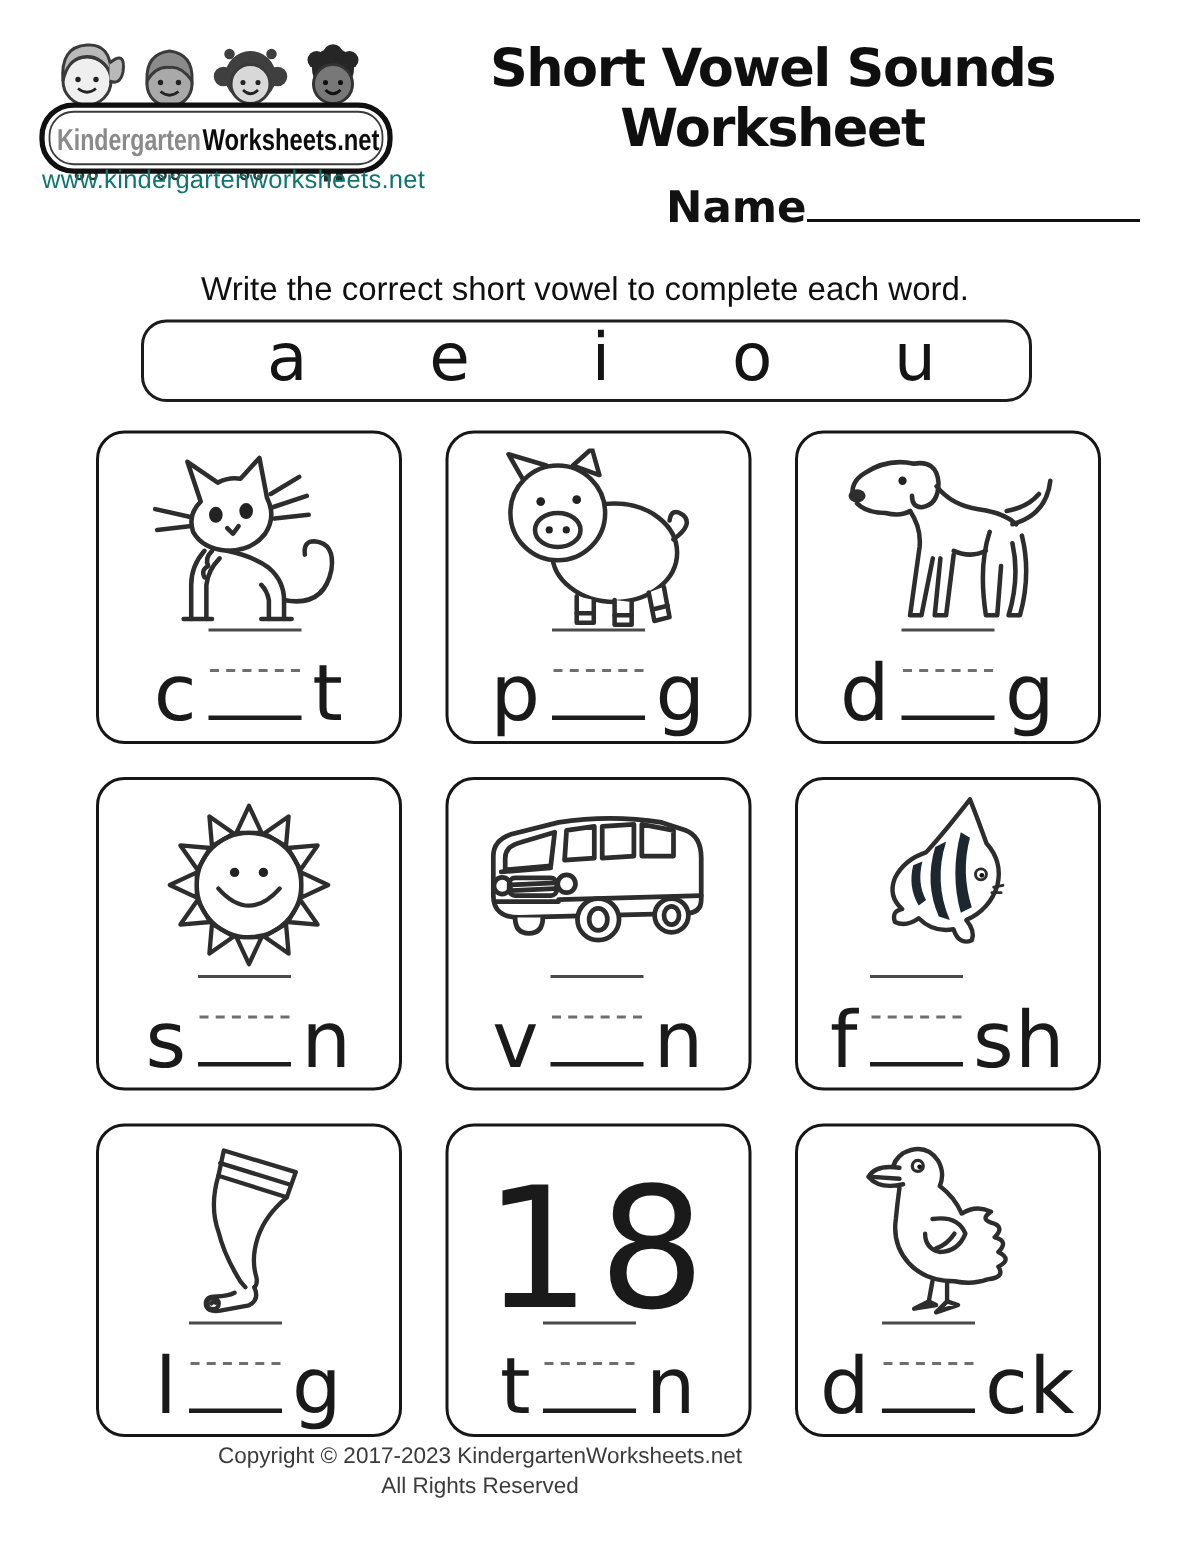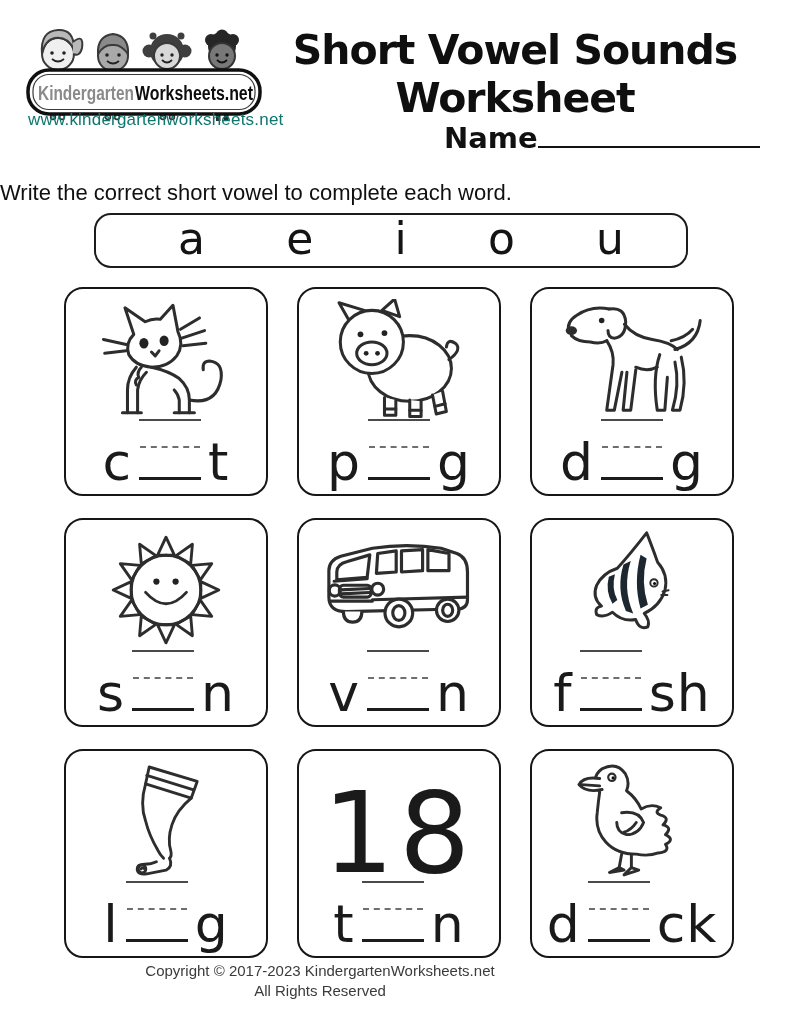--- a/index.html
+++ b/index.html
@@ -11,37 +11,37 @@
   
   .logo-wrap { position:absolute; left:20px; top:18px; width:245px;text-align:right; }
   .site-url {
     position:absolute; left:28px; top:110px; font-size:17px; color:#0f766e;
     font-family:"Liberation Sans", sans-serif; letter-spacing:0.2px;
   }
 
   
   .title {
     position:absolute; left:255px; top:26px; width:520px; text-align:center;
-    font-family:"DejaVu Sans", sans-serif; font-size:41px; font-weight:700;
+    font-family:"DejaVu Sans", sans-serif; font-size:35px; font-weight:700;
     color:#0f0f0f; letter-spacing:-1px;
   }
   .name-row {
     position:absolute; left:444px; top:116px; display:flex; align-items:baseline;font-weight:bold;
   }
   .name-label {
     font-family:"DejaVu Sans", sans-serif; font-size:29px; color:#111;
   }
   .name-line {
     display:inline-block; width:222px; height:30px;
     border-bottom:2.5px solid #111;
   }
 
   
   .instruction {
-    position:absolute; left:0; top:180px; width:646px; text-align:left;
+    position:absolute; left:0; top:180px; width:646px; text-align:right;
     font-size:22px; color:#101010;
   }
   .vowel-box {
     position:absolute; left:94px; top:213px; width:594px; height:55px;
     border:2.5px solid #1c1c1c; border-radius:17px;
     display:flex; justify-content:space-between; align-items:center;
     padding:0 62px 0 82px; box-sizing:border-box;
   }
   .vowel {
     font-family:"DejaVu Sans", sans-serif; font-size:44px; color:#141414;

